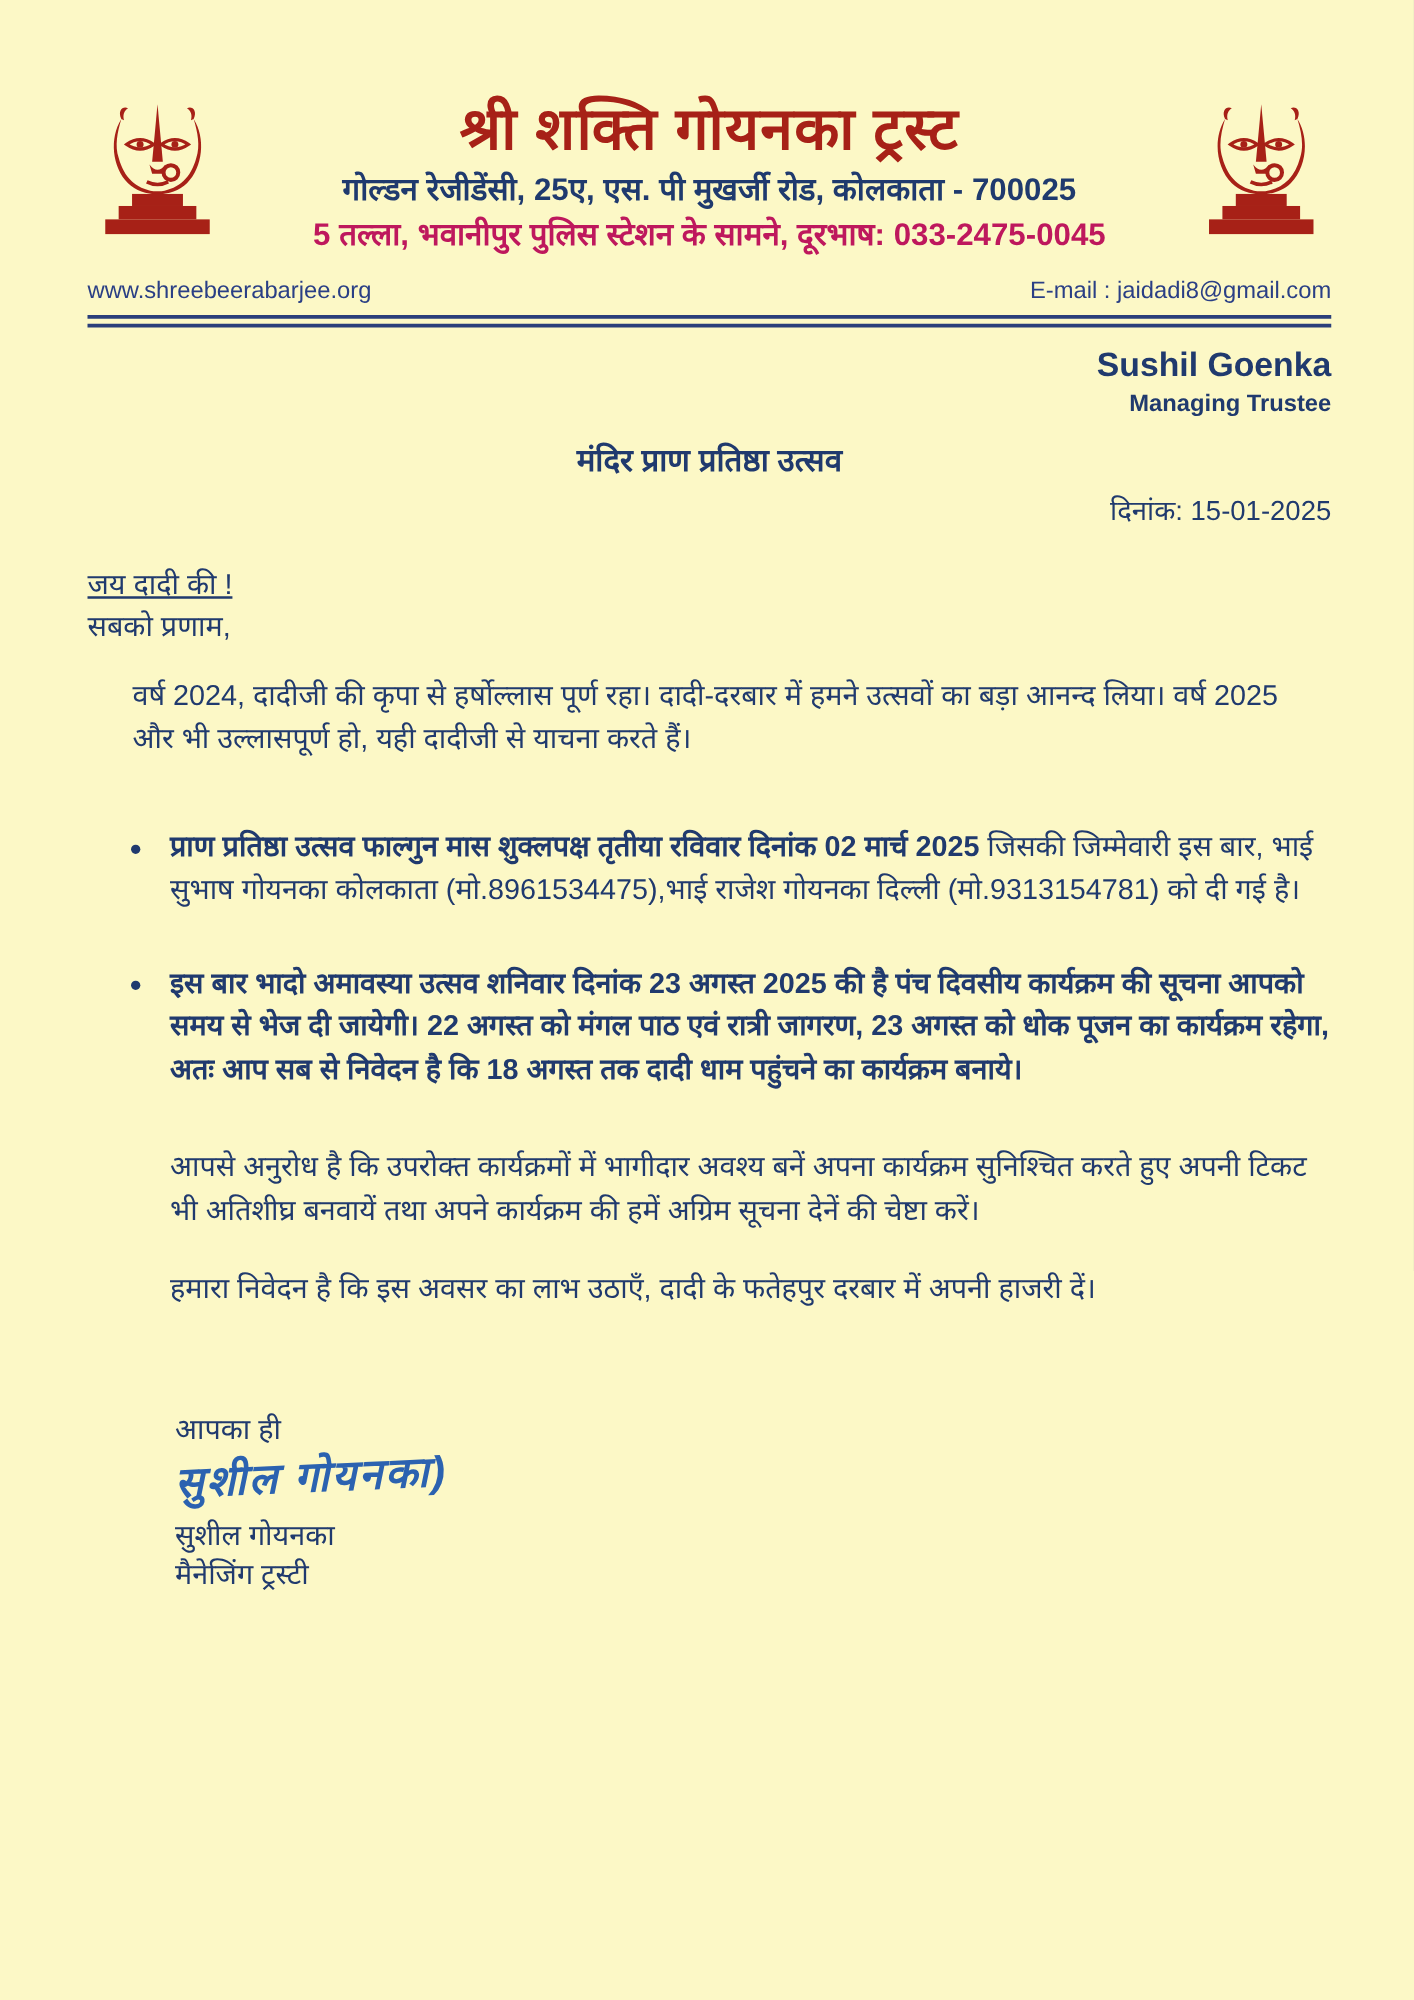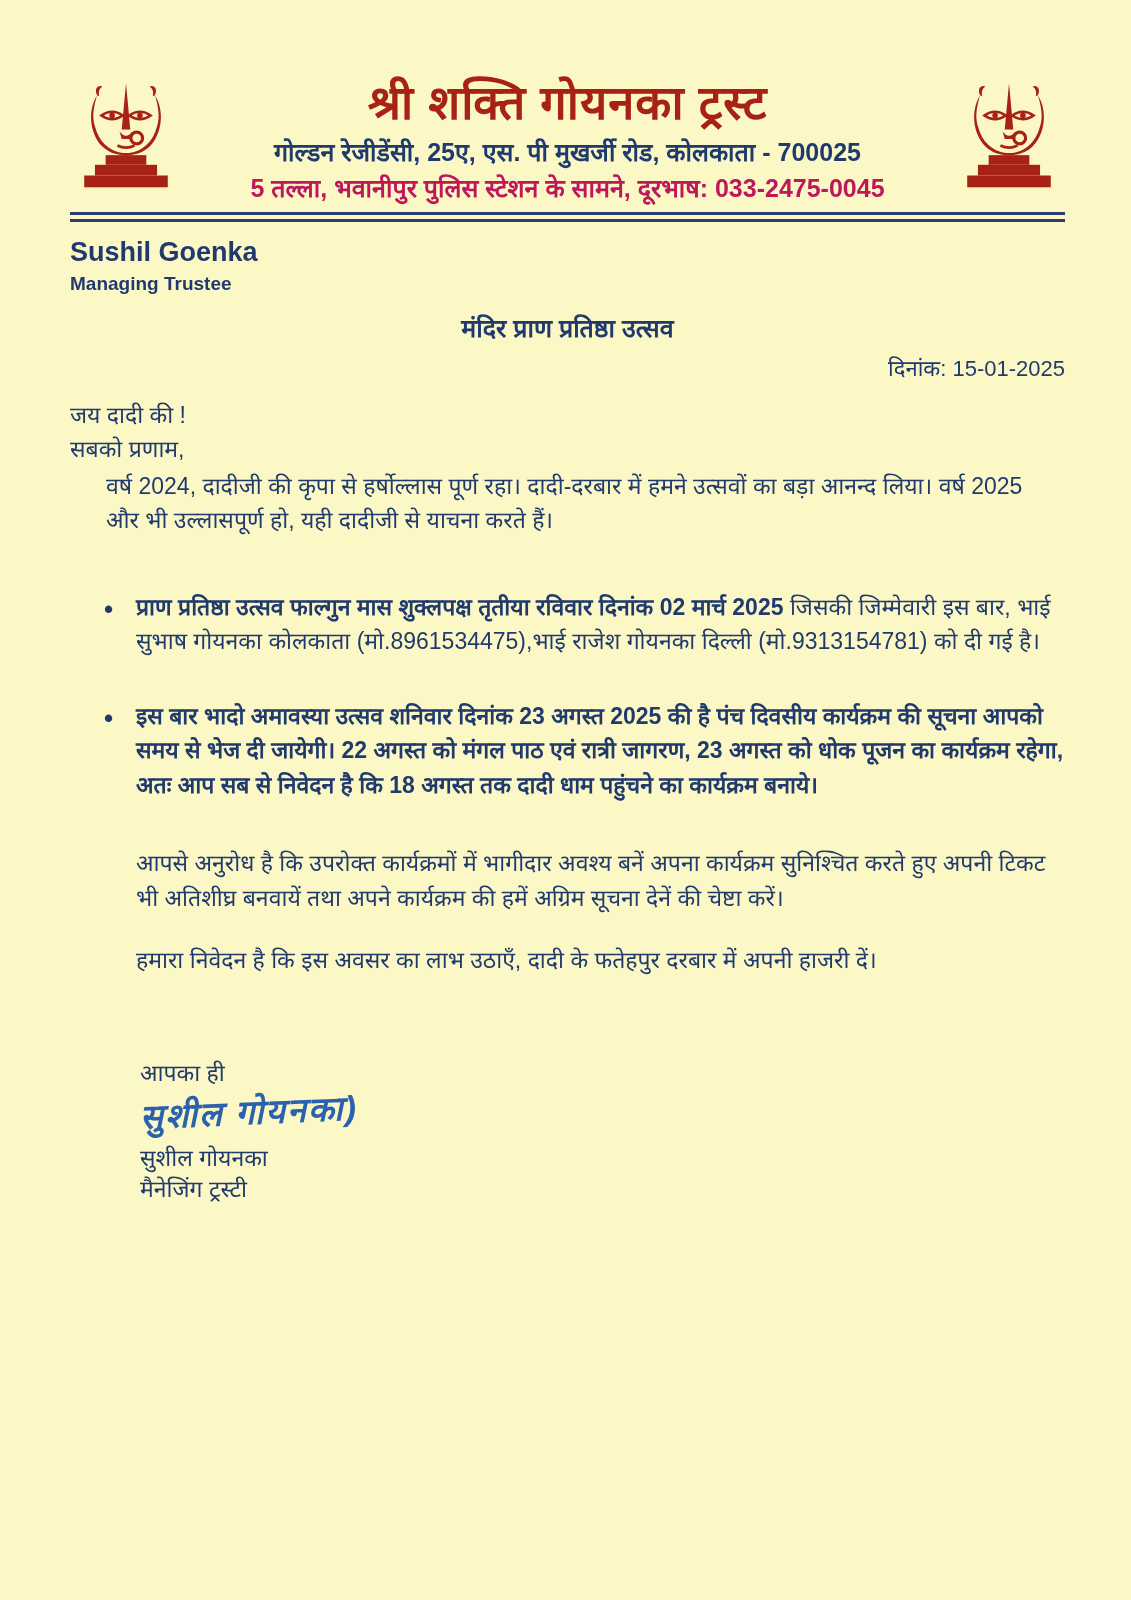--- a/index.html
+++ b/index.html
@@ -27,30 +27,30 @@
   .addr2{color:#be185d;font-weight:bold;font-size:25px;line-height:1.3;margin-top:2px;}
   .web-row{
     display:flex;justify-content:space-between;align-items:baseline;
     font-size:19px;color:#2A3F85;margin-top:18px;
   }
   .double-rule{
     margin-top:8px;height:4px;
     border-top:3px solid #2A3F7A;border-bottom:3px solid #2A3F7A;
   }
   
-  .signatory-en{text-align:left;margin-top:14px;line-height:1.25;}
+  .signatory-en{text-align:right;margin-top:14px;line-height:1.25;}
   .signatory-en .name{font-size:27px;font-weight:bold;color:#203A6E;}
   .signatory-en .title{font-size:19px;font-weight:bold;color:#203A6E;margin-top:2px;}
   .subject{text-align:center;font-size:25px;font-weight:bold;margin-top:14px;}
   .date-line{text-align:right;font-size:22px;margin-top:8px;}
   
   .body{font-size:23px;line-height:1.5;}
-  .salutation{margin-top:16px;}
+  .salutation{margin-top:28px;text-decoration:underline;}
   .salutation2{margin-top:0px;}
-  .intro{margin:2px 14px 0 36px;}
+  .intro{margin:20px 14px 0 36px;}
   .bullets{margin:0;padding:0;list-style:none;}
   .bullet{position:relative;padding-left:66px;margin-top:0;}
   .bullet::before{
     content:"\2022";
     position:absolute;left:34px;top:0;
     font-size:26px;font-weight:bold;color:#203A6E;
   }
   .bullet-1{margin-top:52px;}
   .bullet-2{margin-top:40px;}
   .b{font-weight:bold;}
@@ -117,20 +117,24 @@
         <circle cx="63" cy="35" r="2.6" fill="#A72117"></circle>
         <circle cx="60" cy="56" r="5.5" fill="none" stroke="#A72117" stroke-width="3"></circle>
         <path d="M42 63 Q50 67 58 63" stroke="#A72117" stroke-width="2.6" fill="none"></path>
         <rect x="31" y="72" width="38" height="9" fill="#A72117"></rect>
         <rect x="21" y="81" width="58" height="10" fill="#A72117"></rect>
         <rect x="11" y="91" width="78" height="11" fill="#A72117"></rect>
       </svg>
     </div>
   </div>
 
+  <div class="web-row">
+    <span>www.shreebeerabarjee.org</span>
+    <span>E-mail : jaidadi8@gmail.com</span>
+  </div>
 
   <div class="double-rule"></div>
 
   <div class="signatory-en">
     <div class="name">Sushil Goenka</div>
     <div class="title">Managing Trustee</div>
   </div>
 
   <div class="subject">मंदिर प्राण प्रतिष्ठा उत्सव</div>
   <div class="date-line">दिनांक: 15-01-2025</div>

